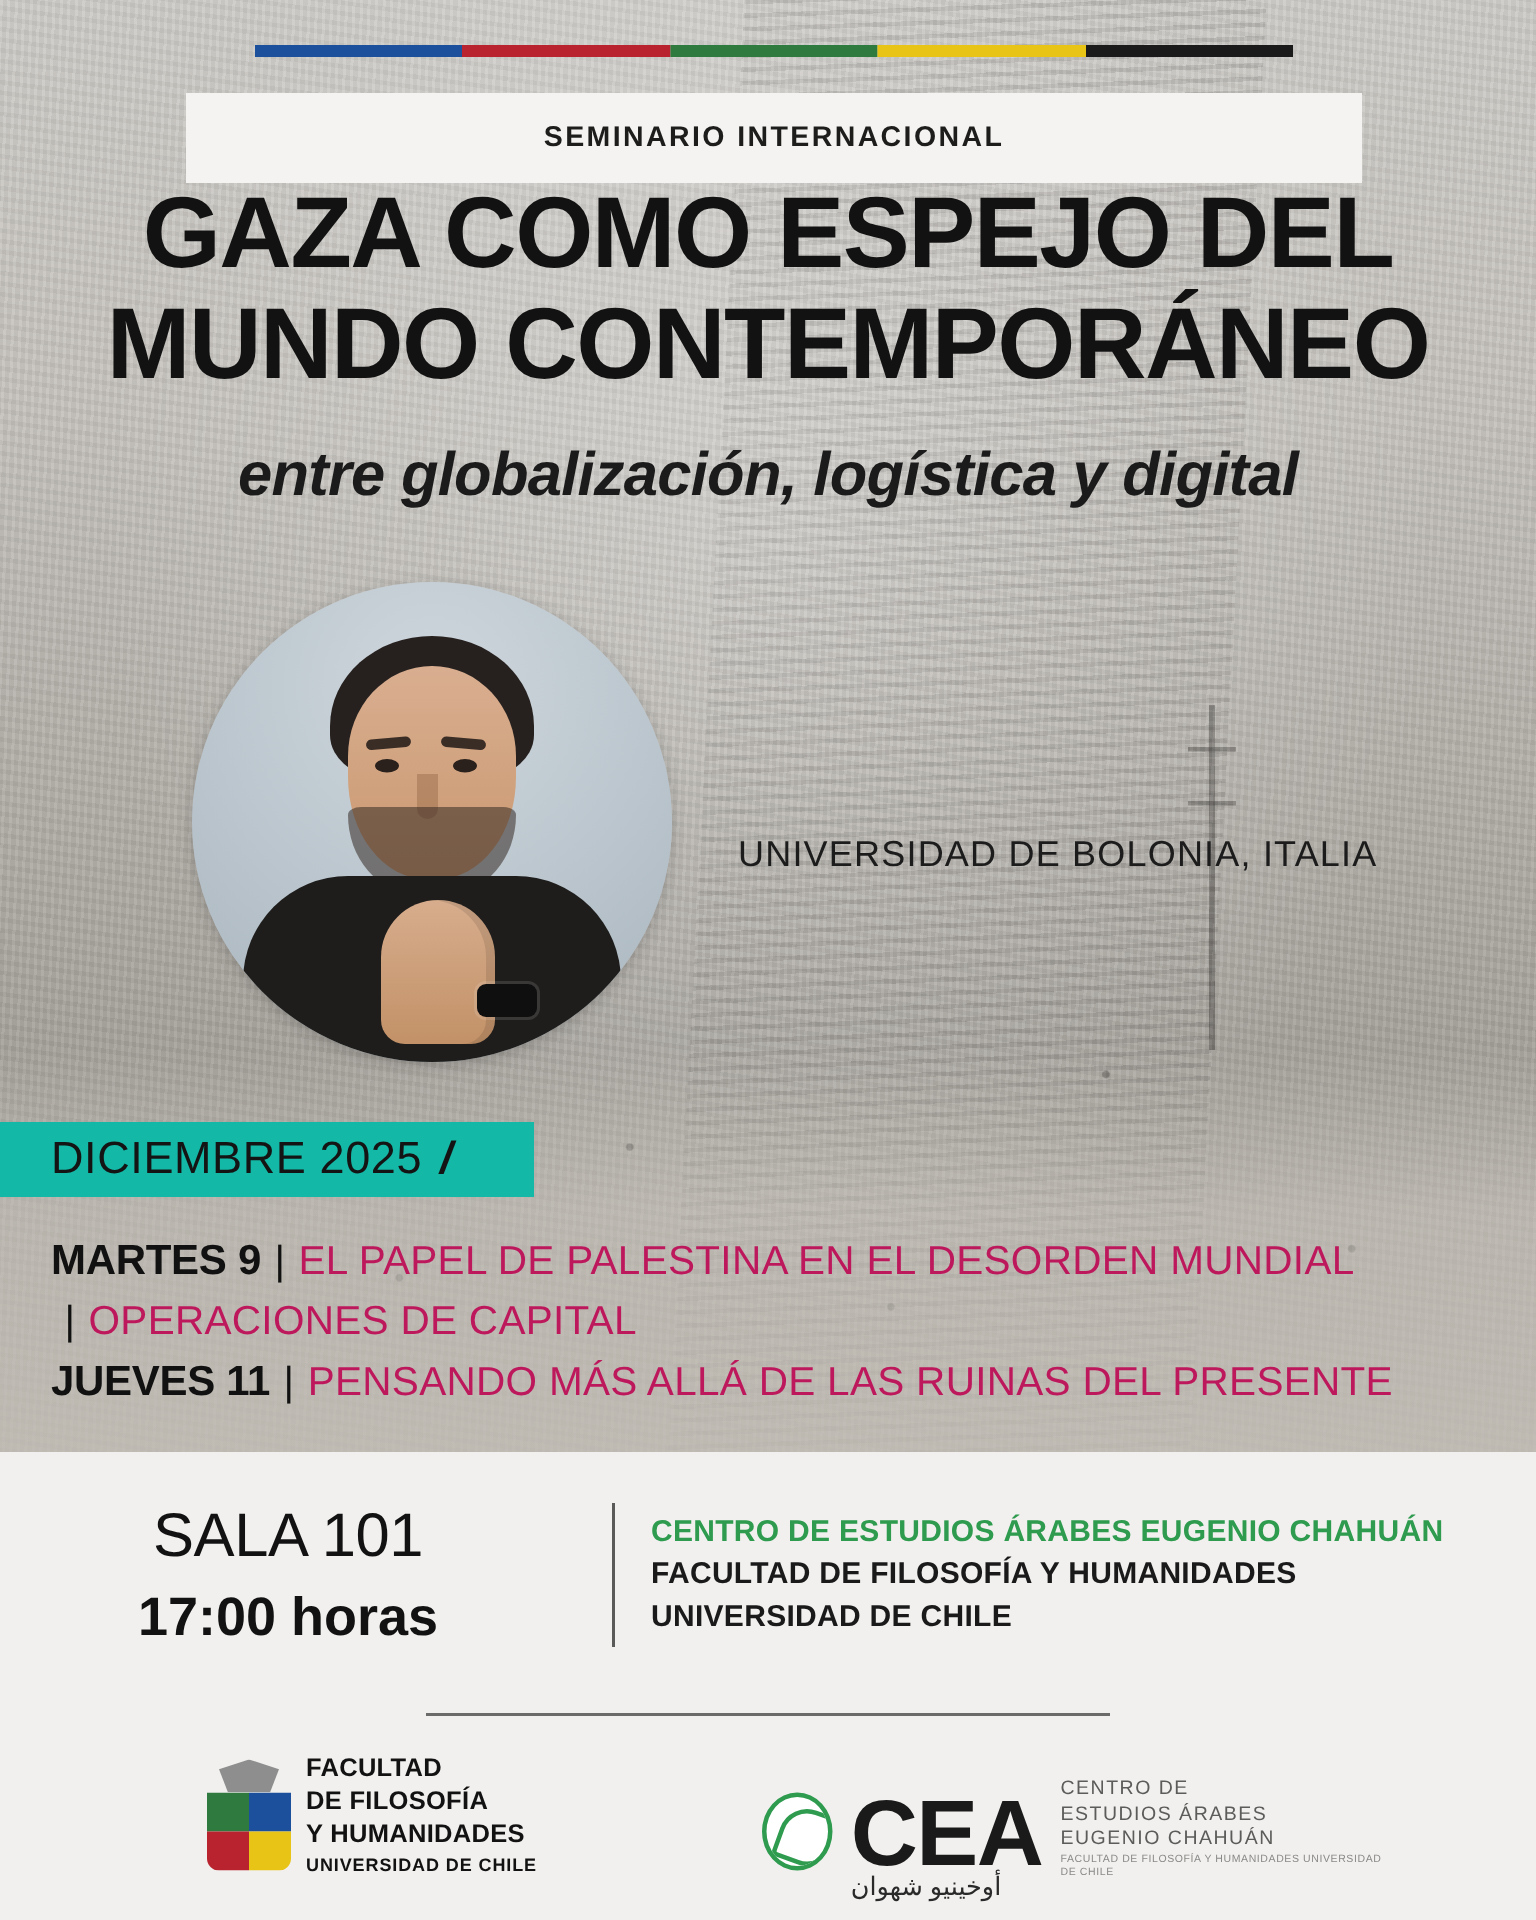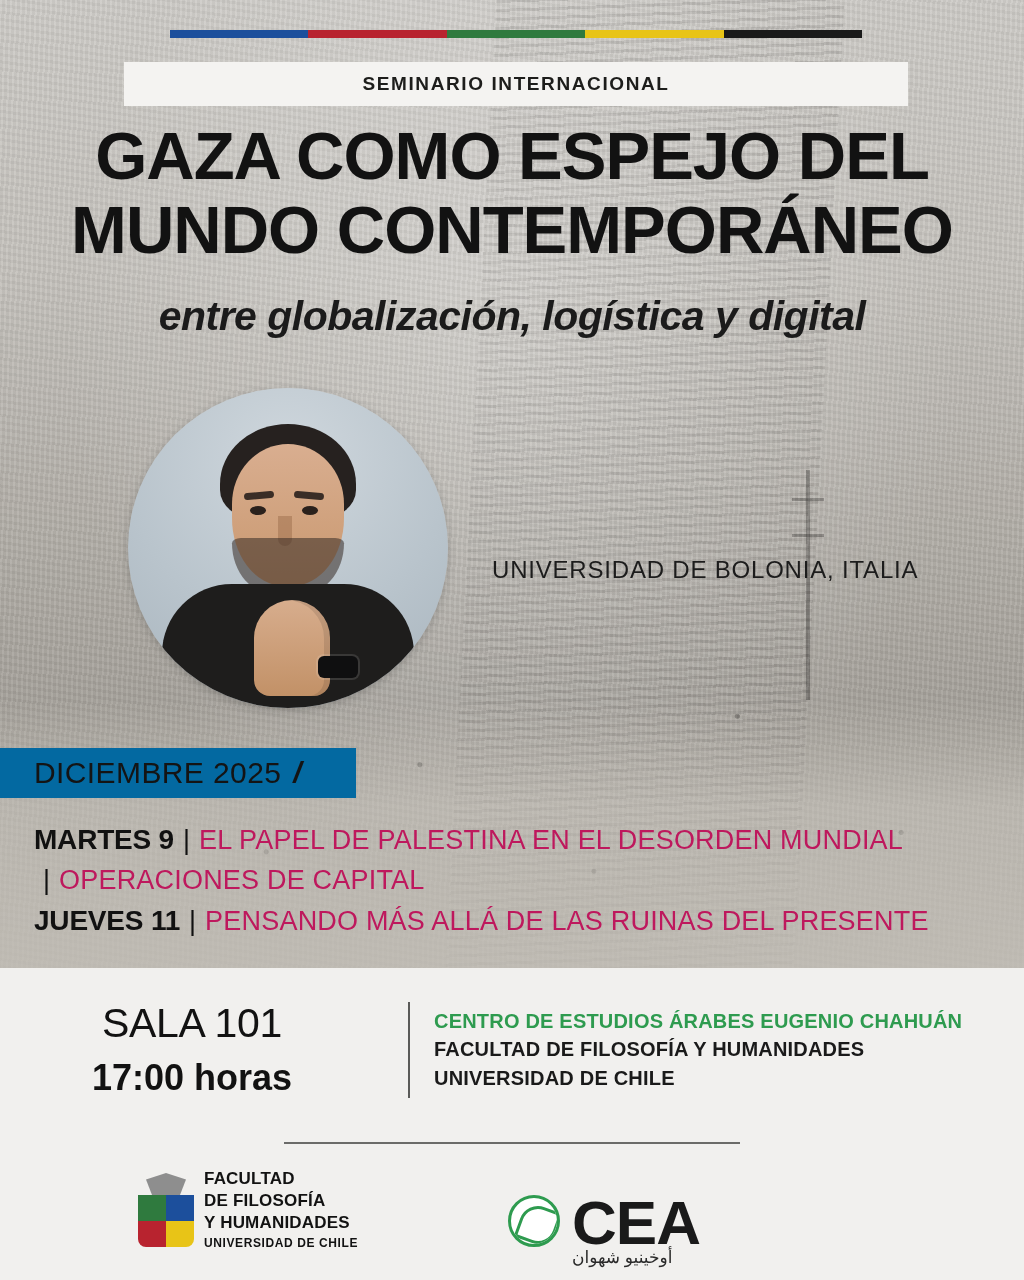--- a/index.html
+++ b/index.html
@@ -85,21 +85,21 @@
     left: 170px; top: 30px;
     width: 692px; height: 8px;
     display: flex;
   }
   .topbar span { height: 100%; flex: 1 1 0; }
 
   
   .kicker-band {
     position: absolute;
     left: 124px; top: 62px;
-    width: 784px; height: 44px;
+    width: 784px; height: 60px;
     background: #f4f3f1;
     display: flex;
     align-items: center;
     justify-content: center;
   }
   .kicker {
     font-size: 19px;
     font-weight: 700;
     letter-spacing: 1.6px;
     color: #1d1d1b;
@@ -207,21 +207,21 @@
     font-size: 24px;
     letter-spacing: 0.8px;
     color: #1c1c1c;
   }
 
   
   .date-band {
     position: absolute;
     left: 0; top: 748px;
     width: 356px; height: 50px;
-    background: #0369a1;
+    background: #14b8a6;
     display: flex;
     align-items: center;
     padding-left: 34px;
   }
   .date-band .month {
     font-size: 30px;
     font-weight: 400;
     letter-spacing: 0.4px;
     color: #141414;
   }
@@ -523,16 +523,22 @@
         <div class="small">UNIVERSIDAD DE CHILE</div>
       </div>
     </div>
 
     <div class="cea-logo">
       <div class="cea-mark"></div>
       <div>
         <div class="cea-word">CEA</div>
         <div class="cea-arabic">أوخينيو شهوان</div>
       </div>
+      <div class="cea-right">
+        <div class="l1">CENTRO DE</div>
+        <div class="l2">ESTUDIOS ÁRABES</div>
+        <div class="l3">EUGENIO CHAHUÁN</div>
+        <div class="l4">FACULTAD DE FILOSOFÍA Y HUMANIDADES UNIVERSIDAD DE CHILE</div>
+      </div>
     </div>
 
   </div>
 </div>
 
 </body></html>

